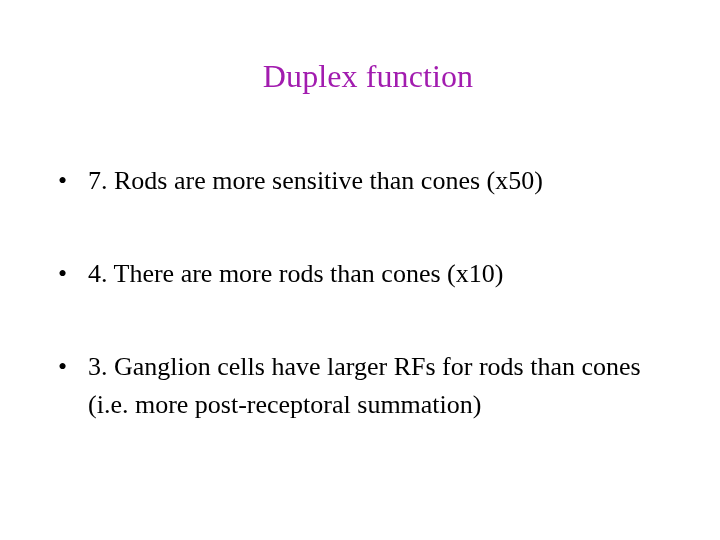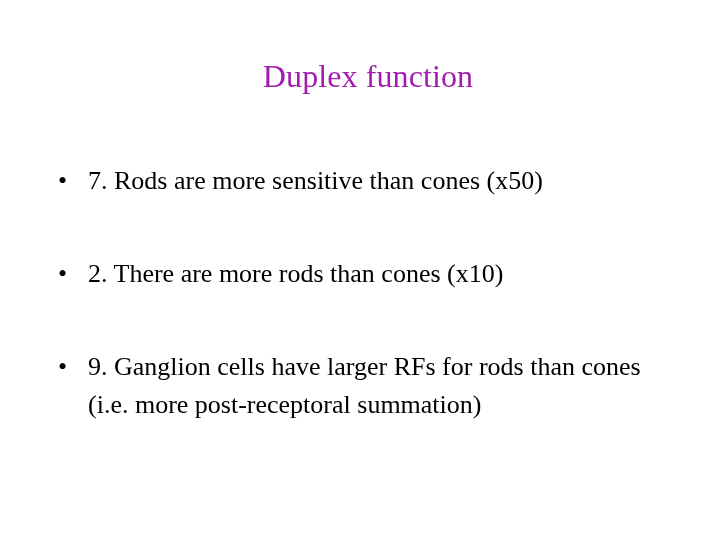--- a/index.html
+++ b/index.html
@@ -90,22 +90,22 @@
 
   <div class="slide-body">
 
     <div class="bullet-item">
       <span class="bullet-marker">•</span>
       <span class="bullet-text">7. Rods are more sensitive than cones (x50)</span>
     </div>
 
     <div class="bullet-item">
       <span class="bullet-marker">•</span>
-      <span class="bullet-text">2. There are more rods than cones (x10)</span>
+      <span class="bullet-text">4. There are more rods than cones (x10)</span>
     </div>
 
     <div class="bullet-item multiline">
       <span class="bullet-marker">•</span>
-      <span class="bullet-text">9. Ganglion cells have larger RFs for rods than cones (i.e. more post-receptoral summation)</span>
+      <span class="bullet-text">3. Ganglion cells have larger RFs for rods than cones (i.e. more post-receptoral summation)</span>
     </div>
 
   </div>
 </div>
 
 </body></html>

